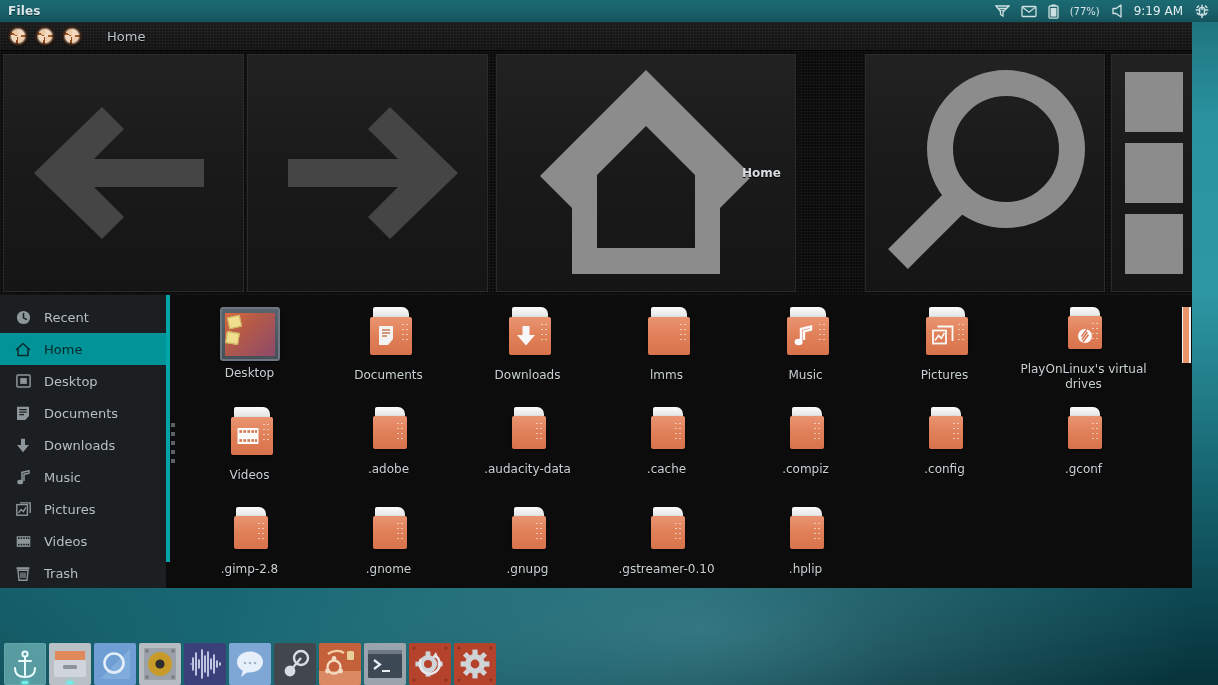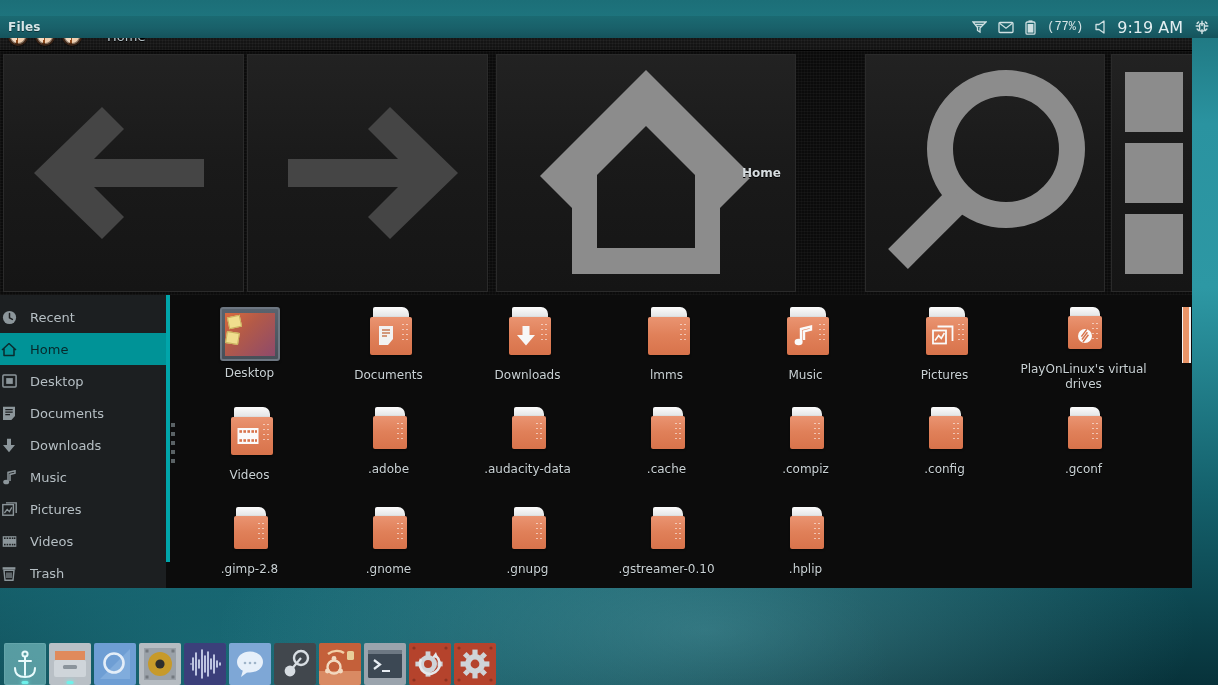--- a/index.html
+++ b/index.html
@@ -17,37 +17,37 @@
   #desktop {
     position: absolute; left: 0; top: 0; width: 1218px; height: 685px;
     background:
       radial-gradient(ellipse 700px 260px at 58% 92%, rgba(120,200,210,.35), rgba(0,0,0,0) 70%),
       radial-gradient(ellipse 900px 420px at 20% 100%, rgba(40,150,165,.55), rgba(0,0,0,0) 72%),
       linear-gradient(180deg, #1c6f78 0%, #2a93a0 18%, #2d98a4 42%, #14616c 72%, #07323a 100%);
   }
 
   
   #panel {
-    position: absolute; left: 0; top: 16px; width: 1218px; height: 22px;
+    position: absolute; left: 0; top: 0; width: 1218px; height: 22px;
     background: linear-gradient(180deg, #1b6a72 0%, #196069 55%, #15535c 100%);
     display: flex; align-items: center;
     z-index: 60;
   }
   #panel .app-title {
     color: #d8e6e8; font-size: 12px; font-weight: bold;
     padding-left: 8px; letter-spacing: .2px;
     text-shadow: 0 1px 0 rgba(0,0,0,.45);
   }
   #panel .tray {
     margin-left: auto; display: flex; align-items: center; gap: 11px;
     padding-right: 8px; color: #cfe0e2;
   }
   #panel .tray .ti { display: flex; align-items: center; }
-  #panel .tray .battpct { font-size: 12px; color: #d6e4e6; font-family: Liberation Mono, monospace; }
-  #panel .tray .clock { font-size: 16px; color: #e2eef0; text-align: right; }
+  #panel .tray .battpct { font-size: 10px; color: #d6e4e6; }
+  #panel .tray .clock { font-size: 12px; color: #e2eef0; text-align: right; }
 
   
   #win {
     position: absolute; left: 0; top: 22px; width: 1192px; height: 566px;
     background: #0f766e;
     z-index: 40;
     overflow: hidden;
   }
   
   #titlebar {
@@ -103,21 +103,21 @@
   
   #content { display: flex; height: 293px; width: 100%; background: #0c0c0c; }
 
   
   #sidebar {
     flex: 0 0 166px; background: #1c1f21; position: relative;
     padding-top: 6px;
   }
   .side-item {
     height: 32px; display: flex; align-items: center; gap: 12px;
-    cursor: pointer; color: #b6bfc4; font-size: 13px;
+    padding-left: 14px; cursor: pointer; color: #b6bfc4; font-size: 13px;
   }
   .side-item.active { background: #009397; color: #07282b; }
   .side-item.active .sico { color: #0a2b2e; }
   .side-item .sico { width: 18px; height: 18px; color: #8c969b; display: flex; align-items: center; justify-content: center; }
   .side-item .slabel { line-height: 1; }
 
   
   #divider {
     flex: 0 0 14px; position: relative; background: #0c0c0c;
   }

